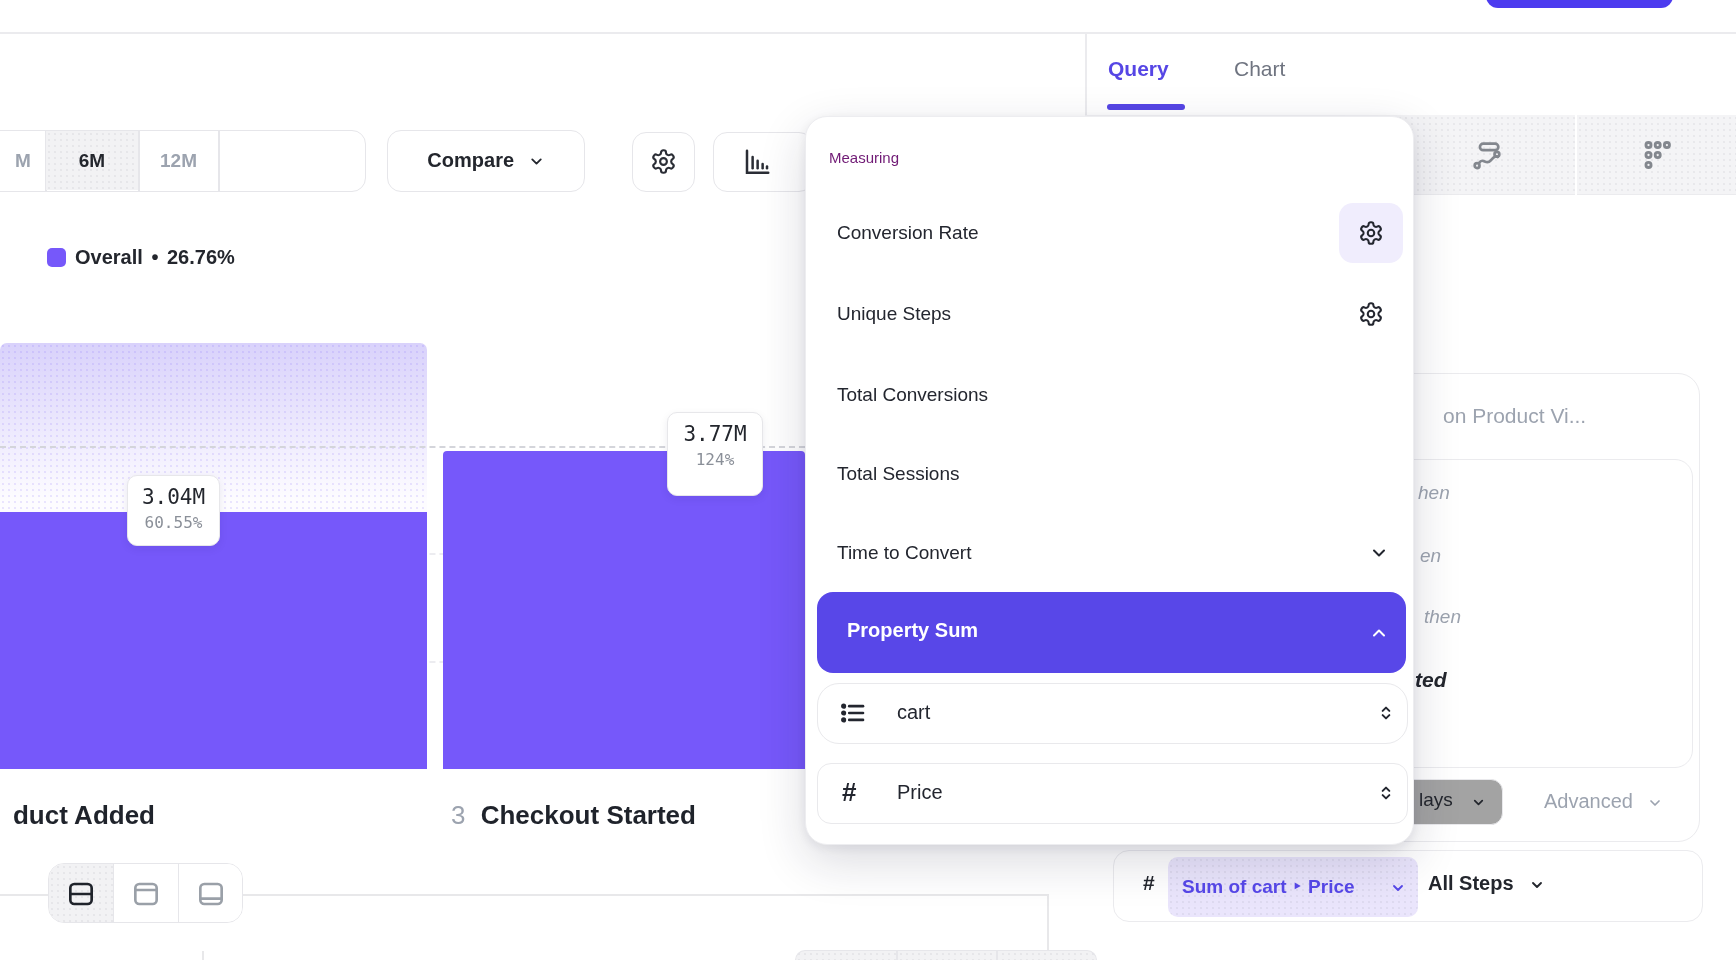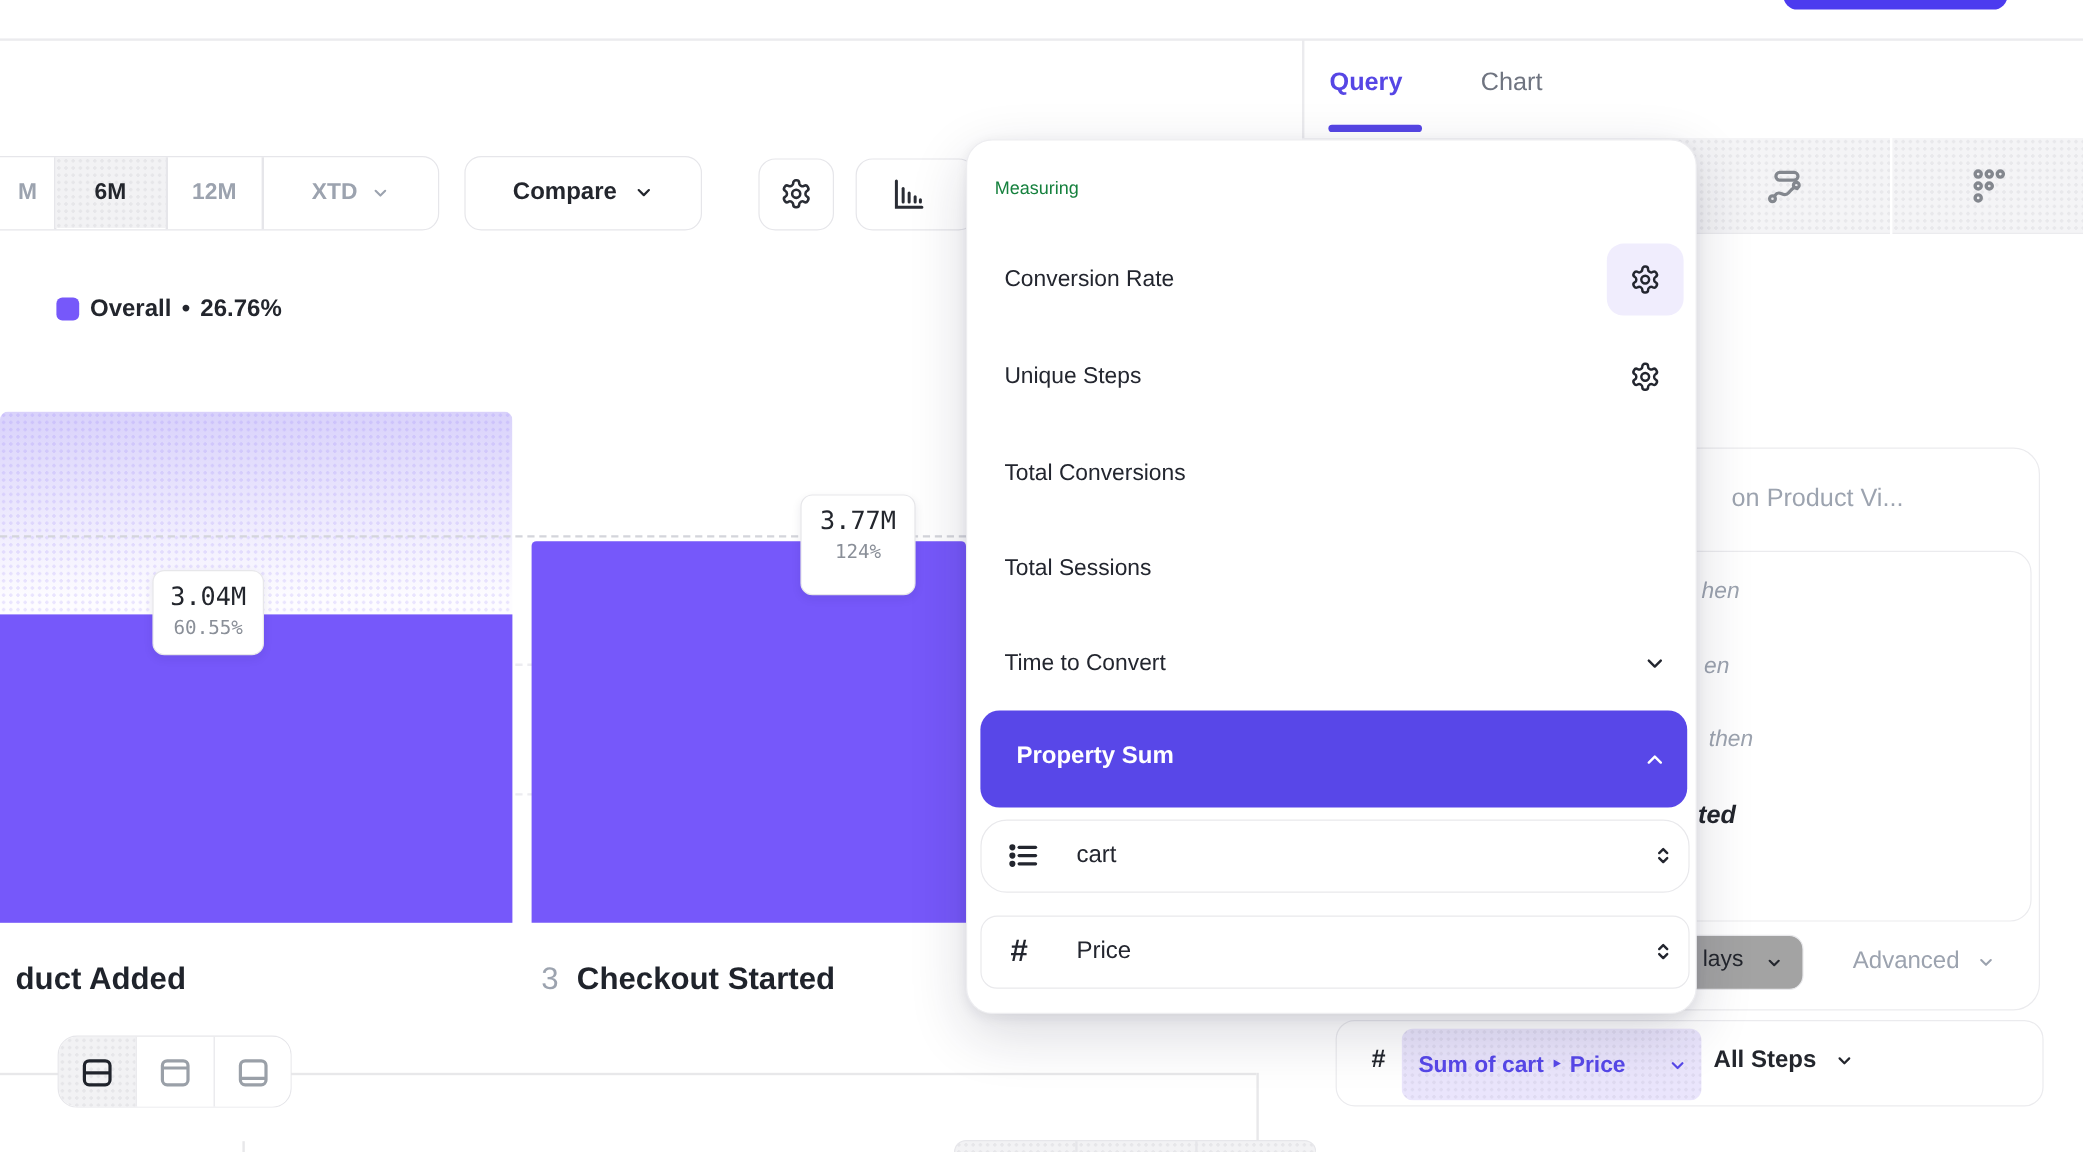--- a/index.html
+++ b/index.html
@@ -26,26 +26,20 @@
   <div class="abs" style="left:1486px;top:-16px;width:187px;height:24px;border-radius:14px;background:#4c3bef;z-index:6;"></div>
   <div class="abs" style="left:0;top:32px;width:1736px;height:1.5px;background:#ebebee;"></div>
 
   <div class="abs btn" style="left:-60px;top:130px;width:426px;height:62px;">
     <div class="abs" style="left:60px;top:0;width:44px;height:62px;line-height:60px;text-align:center;color:#9ca3af;font-size:19px;font-weight:600;">M</div>
     <div class="seg-divider" style="left:104px;"></div>
     <div class="abs dotted" style="left:105px;top:0;width:92px;height:59px;line-height:59px;text-align:center;color:#23262d;font-size:19px;font-weight:700;background-color:#f2f2f4;">6M</div>
     <div class="seg-divider" style="left:197px;"></div>
     <div class="abs" style="left:198px;top:0;width:79px;height:62px;line-height:60px;text-align:center;color:#9ca3af;font-size:19px;font-weight:600;">12M</div>
     <div class="seg-divider" style="left:277px;"></div>
-    <div class="abs" style="left:278px;top:0;width:147px;height:62px;line-height:60px;text-align:center;color:#9ca3af;font-size:19px;font-weight:600;">
-      <span>XTD</span>
-      <svg class="chev" width="16" height="16" viewBox="0 0 24 24" fill="none" stroke="#9ca3af" stroke-width="2.6" stroke-linecap="round" stroke-linejoin="round" style="display:inline-block;margin-left:6px;">
-          <path d="m6 9 6 6 6-6"></path>
-        </svg>
-    </div>
   </div>
 
   <div class="abs btn" style="left:387px;top:130px;width:198px;height:62px;line-height:59px;text-align:center;font-size:20px;font-weight:600;color:#23262d;">
     <span>Compare</span>
     <svg class="chev" width="17" height="17" viewBox="0 0 24 24" fill="none" stroke="#23262d" stroke-width="2.6" stroke-linecap="round" stroke-linejoin="round" style="display:inline-block;margin-left:8px;">
         <path d="m6 9 6 6 6-6"></path>
       </svg>
   </div>
 
   <div class="abs btn" style="left:632px;top:132px;width:63px;height:60px;">
@@ -202,21 +196,21 @@
       <span>All Steps</span>
       <svg class="chev" width="16" height="16" viewBox="0 0 24 24" fill="none" stroke="#23262d" stroke-width="2.8" stroke-linecap="round" stroke-linejoin="round" style="display:inline-block;margin-left:10px;">
           <path d="m6 9 6 6 6-6"></path>
         </svg>
     </div>
   </div>
 
   <div class="abs" style="left:805px;top:116px;width:609px;height:729px;background:#fff;border:1px solid #ededf0;border-radius:22px;
               box-shadow:0 16px 48px rgba(25,23,56,.16),0 3px 10px rgba(25,23,56,.07);z-index:10;box-sizing:border-box;">
 
-    <div style="position:absolute;left:23px;top:32px;font-size:15px;color:#15803d;">Measuring</div>
+    <div style="position:absolute;left:23px;top:32px;font-size:15px;color:#701a75;">Measuring</div>
 
     <div class="menu-item" style="top:76px;">
       <span class="lbl">Conversion Rate</span>
       <span class="abs" style="left:533px;top:10px;width:64px;height:60px;border-radius:14px;background:#f0edfd;">
         <svg width="26" height="26" viewBox="0 0 24 24" fill="none" stroke="#23262f" stroke-width="1.9" stroke-linecap="round" stroke-linejoin="round" style="margin:17px auto;">
           <path d="M12.22 2h-.44a2 2 0 0 0-2 2v.18a2 2 0 0 1-1 1.73l-.43.25a2 2 0 0 1-2 0l-.15-.08a2 2 0 0 0-2.73.73l-.22.38a2 2 0 0 0 .73 2.73l.15.1a2 2 0 0 1 1 1.72v.51a2 2 0 0 1-1 1.74l-.15.09a2 2 0 0 0-.73 2.73l.22.38a2 2 0 0 0 2.73.73l.15-.08a2 2 0 0 1 2 0l.43.25a2 2 0 0 1 1 1.73V20a2 2 0 0 0 2 2h.44a2 2 0 0 0 2-2v-.18a2 2 0 0 1 1-1.73l.43-.25a2 2 0 0 1 2 0l.15.08a2 2 0 0 0 2.73-.73l.22-.39a2 2 0 0 0-.73-2.73l-.15-.08a2 2 0 0 1-1-1.74v-.5a2 2 0 0 1 1-1.74l.15-.09a2 2 0 0 0 .73-2.73l-.22-.38a2 2 0 0 0-2.73-.73l-.15.08a2 2 0 0 1-2 0l-.43-.25a2 2 0 0 1-1-1.73V4a2 2 0 0 0-2-2z"></path>
             <circle cx="12" cy="12" r="3"></circle>
         </svg>
       </span>
     </div>

